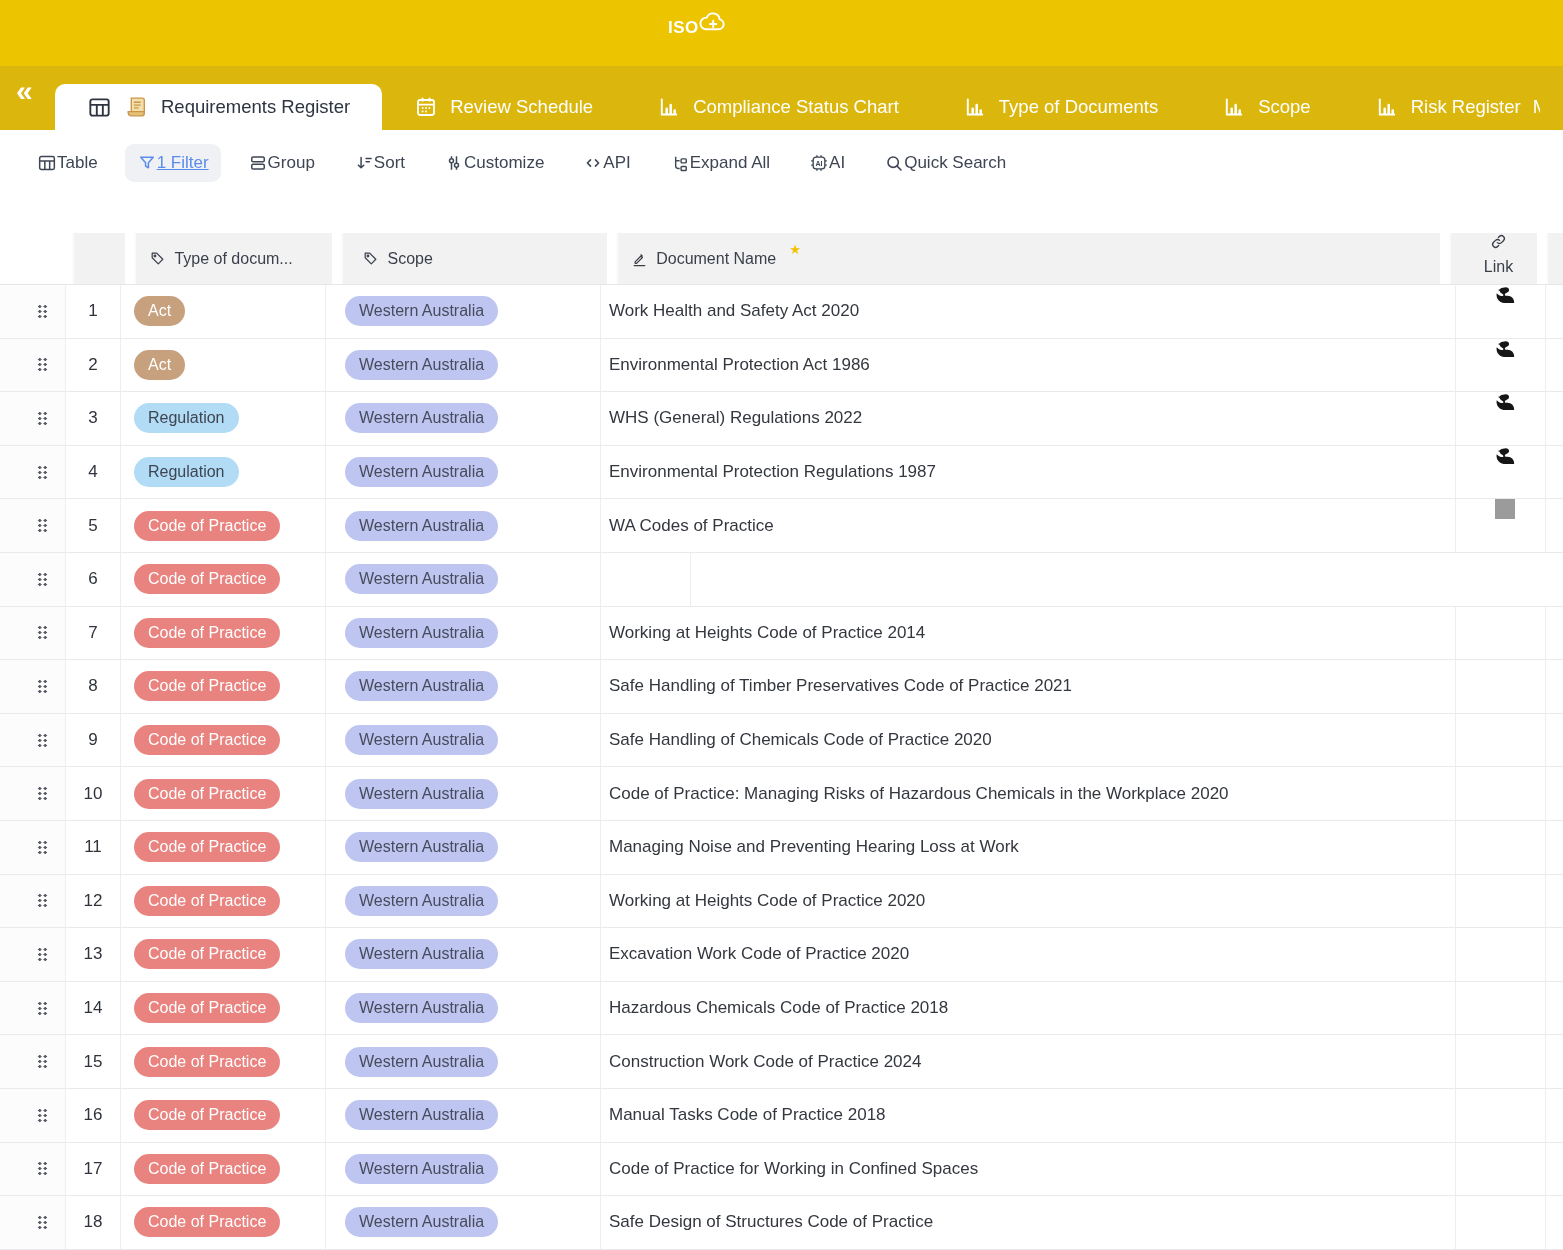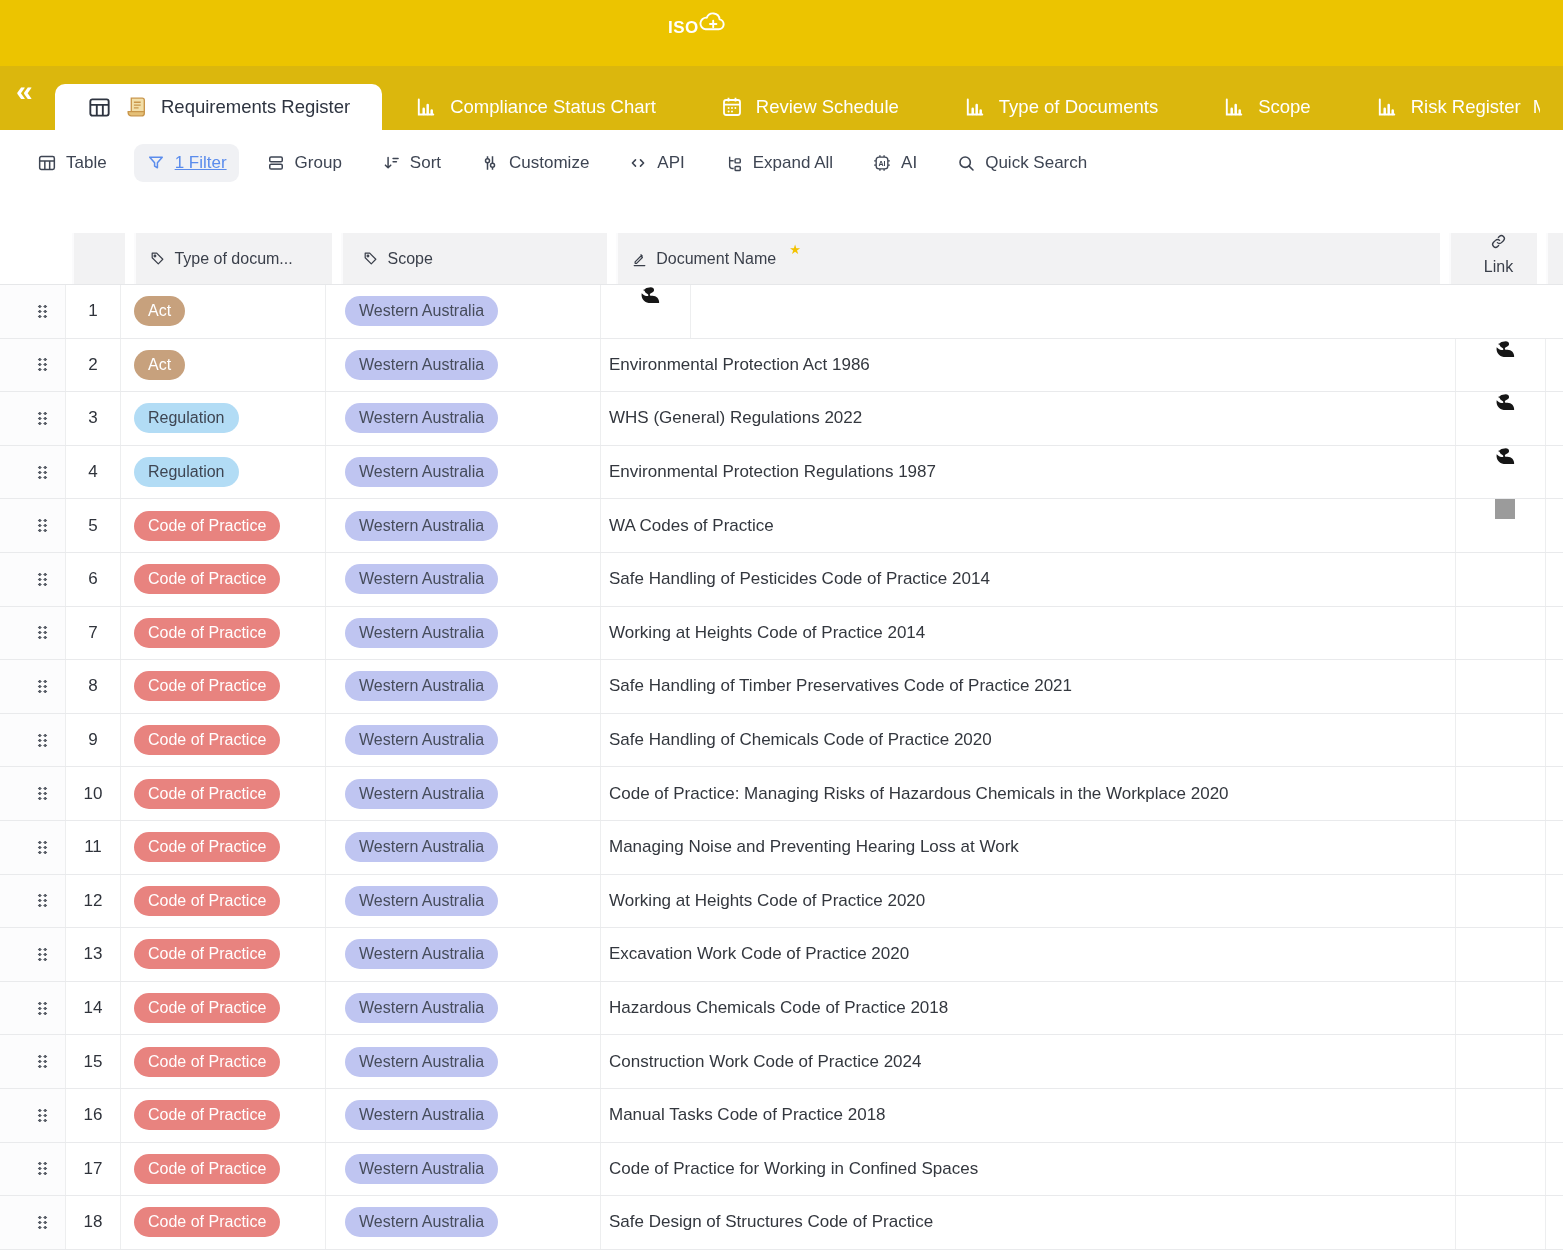--- a/index.html
+++ b/index.html
@@ -36,21 +36,21 @@
   }
   .ticon { display:flex; align-items:center; }
   .ticon svg { width:24px; height:24px; }
   .tab.active .ticon svg { width:25px; height:25px; }
   .clipfrag { display:inline-block; width:7px; overflow:hidden; }
   
   .toolbar {
     height:66px; display:flex; align-items:center; gap:15px; padding-left:25px;
     color:#3E4553; font-size:17px; background:#fff;
   }
-  .titem { display:flex; align-items:center; gap:9px; padding:9px 12px; border-radius:9px; cursor:pointer; }
+  .titem { display:flex; align-items:center; padding:9px 12px; border-radius:9px; cursor:pointer; }
   .titem svg { width:20px; height:20px; }
   .titem.highlighted { color:var(--filter-accent,#5B8CEC); background:#F0F1F4;text-decoration:underline; }
   
   .tablewrap { margin-top:37px; }
   .cell { display:flex; align-items:center; }
   .c-gutter { width:65px; background:#FCFCFD; justify-content:center; padding-left:20px; }
   .c-num    { width:55px;  justify-content:center; border-left:1px solid #EDEEEF; font-size:17px; color:#2F333B; }
   .c-type   { width:205px; padding-left:13px; border-left:1px solid #EDEEEF; }
   .c-scope  { width:275px; padding-left:19px; border-left:1px solid #EDEEEF; }
   .c-name   { width:855px; padding-left:8px;  border-left:1px solid #EDEEEF; font-size:17px; color:#33373E; }
@@ -114,45 +114,45 @@
               <path d="M9.5 7h6.5M9.5 9.7h6.5M9.5 12.4h4.5" stroke="#C9964B" stroke-width="1.3"></path>
               <path d="M4 16h15.5v1.4a2.6 2.6 0 0 1-2.6 2.6H7A3 3 0 0 1 4 17Z" fill="#E5C077" stroke="#C9964B" stroke-width="1.3"></path>
             </svg>
           </span>
         </span>
     <span class="tlabel">Requirements Register</span>
   </div>
       <div class="tab">
     <span class="ticons" style="display:flex;align-items:center;gap:12px;">
           <span class="ticon">
-            <svg viewBox="0 0 24 24" fill="none" stroke="currentColor" stroke-width="1.9" stroke-linecap="round">
-              <path d="M4.8 4.5v15h14.5"></path>
-              <path stroke-width="2.5" d="M9.7 19v-5.2M13.7 19v-9M17.7 19v-3.6"></path>
-            </svg>
-          </span>
-        </span>
-    <span class="tlabel">Compliance Status Chart</span>
-  </div>
-      <div class="tab">
-    <span class="ticons" style="display:flex;align-items:center;gap:12px;">
-          <span class="ticon">
             <svg viewBox="0 0 24 24" fill="none" stroke="currentColor" stroke-width="1.8">
               <rect x="4" y="5" width="16" height="15" rx="2.2"></rect>
               <path d="M4 9.6h16M8.5 2.8v3.6M15.5 2.8v3.6"></path>
               <g fill="currentColor" stroke="none">
                 <circle cx="8.6" cy="13" r="1"></circle>
                 <circle cx="12" cy="13" r="1"></circle>
                 <circle cx="15.4" cy="13" r="1"></circle>
                 <circle cx="8.6" cy="16.4" r="1"></circle>
                 <circle cx="12" cy="16.4" r="1"></circle>
               </g>
             </svg>
           </span>
         </span>
     <span class="tlabel">Review Schedule</span>
+  </div>
+      <div class="tab">
+    <span class="ticons" style="display:flex;align-items:center;gap:12px;">
+          <span class="ticon">
+            <svg viewBox="0 0 24 24" fill="none" stroke="currentColor" stroke-width="1.9" stroke-linecap="round">
+              <path d="M4.8 4.5v15h14.5"></path>
+              <path stroke-width="2.5" d="M9.7 19v-5.2M13.7 19v-9M17.7 19v-3.6"></path>
+            </svg>
+          </span>
+        </span>
+    <span class="tlabel">Compliance Status Chart</span>
   </div>
       <div class="tab">
     <span class="ticons" style="display:flex;align-items:center;gap:12px;">
           <span class="ticon">
             <svg viewBox="0 0 24 24" fill="none" stroke="currentColor" stroke-width="1.9" stroke-linecap="round">
               <path d="M4.8 4.5v15h14.5"></path>
               <path stroke-width="2.5" d="M9.7 19v-5.2M13.7 19v-9M17.7 19v-3.6"></path>
             </svg>
           </span>
         </span>
@@ -318,20 +318,21 @@
     <div class="cell c-gutter">
       <span class="drag"></span>
     </div>
     <div class="cell c-num">1</div>
     <div class="cell c-type">
       <span class="badge act">Act</span>
     </div>
     <div class="cell c-scope">
       <span class="badge scope">Western Australia</span>
     </div>
+    <div class="cell c-name">Work Health and Safety Act 2020</div>
     <div class="cell c-link">
           <span class="swan">
             <svg viewBox="0 0 24 24" fill="#161616">
               <path d="M9.2 2.8c-1.9 0-3.3 1.2-3.3 2.9 0 1.2.7 2.1 1.8 2.8l1.2.8c.5.35.8.8.8 1.3 0 .6-.5 1-1.2 1-1.2 0-2.8-.7-4.2-1.8L2.8 8.6c-.5 2.8.3 5.6 2.2 7.5 1.8 1.8 4.4 2.8 7.1 2.8H21c.4-4.3-2.7-7.6-7-7.6h-1.3c-.8 0-1.4-.5-1.4-1.2 0-.6.4-1.1 1.1-1.4l1.4-.75c1.2-.65 1.9-1.6 1.9-2.7 0-1.7-1.5-2.85-3.4-2.85Z"></path>
               <path d="M6.4 4.4 4.1 5.3l2.3.9Z"></path>
             </svg>
           </span>
         </div>
     <div class="cell c-sliver"></div>
   </div>
@@ -422,21 +423,20 @@
     <div class="cell c-gutter">
       <span class="drag"></span>
     </div>
     <div class="cell c-num">6</div>
     <div class="cell c-type">
       <span class="badge cop">Code of Practice</span>
     </div>
     <div class="cell c-scope">
       <span class="badge scope">Western Australia</span>
     </div>
-    <div class="cell c-name">Safe Handling of Pesticides Code of Practice 2014</div>
     <div class="cell c-link"></div>
     <div class="cell c-sliver"></div>
   </div>
       <div class="row">
     <div class="cell c-gutter">
       <span class="drag"></span>
     </div>
     <div class="cell c-num">7</div>
     <div class="cell c-type">
       <span class="badge cop">Code of Practice</span>

